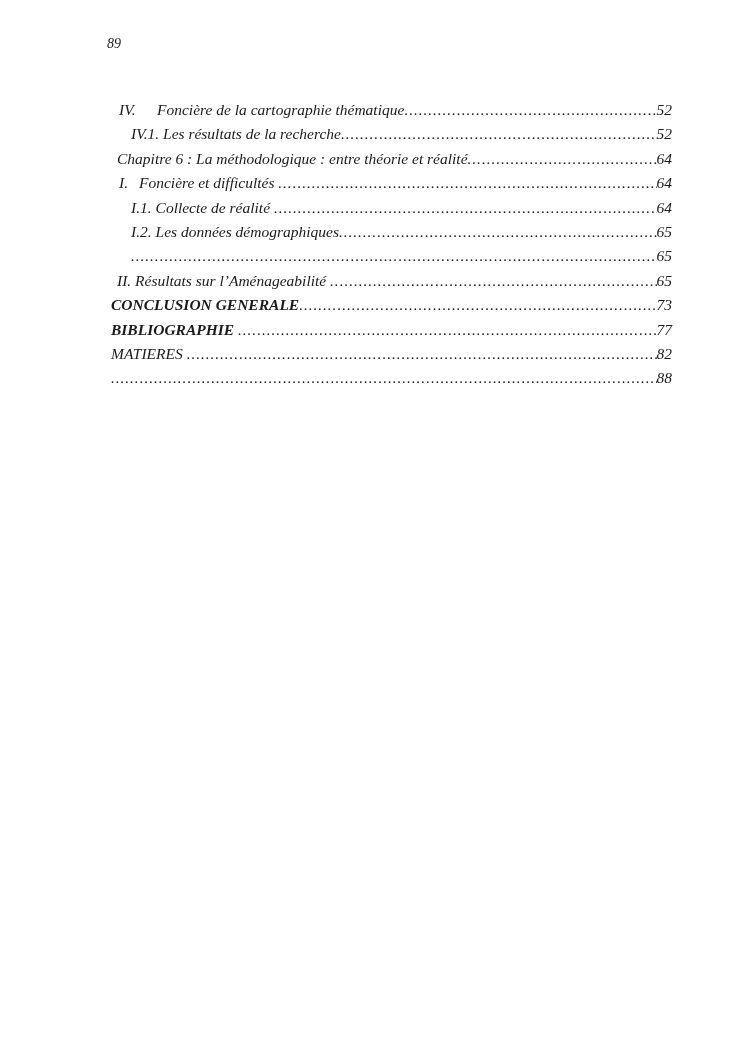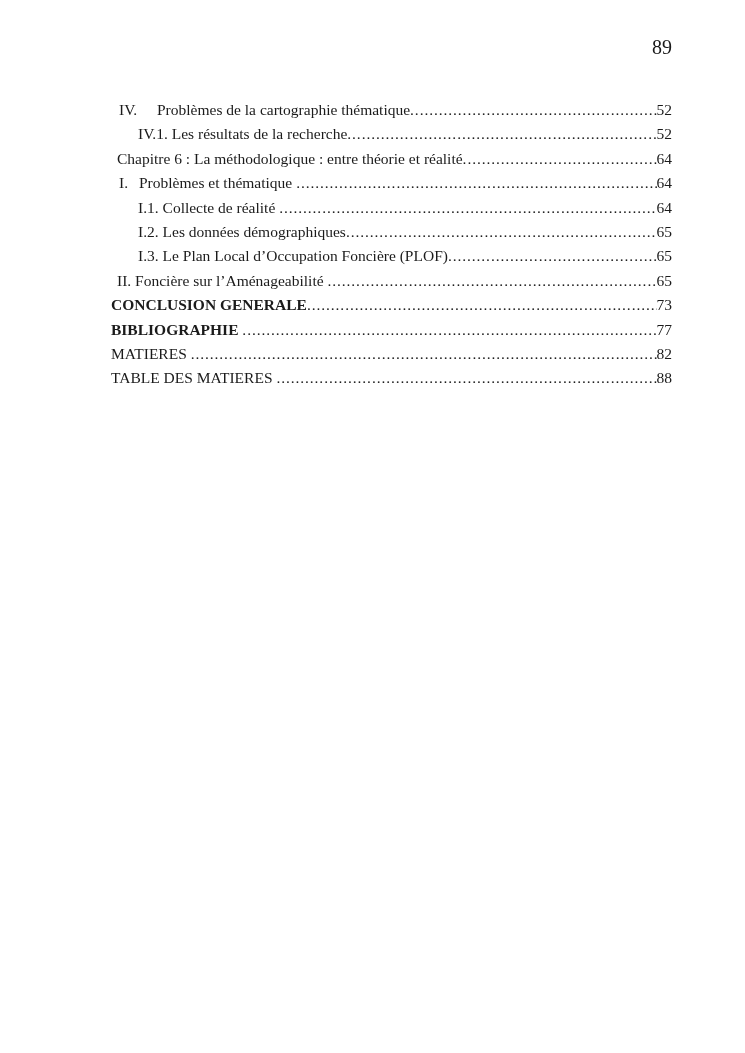--- a/index.html
+++ b/index.html
@@ -13,49 +13,51 @@
     height: 1053px;
     font-family: "Liberation Serif", "DejaVu Serif", serif;
     color: #1b1b1b;
     overflow: hidden;
   }
   .top-pagenum {
     position: absolute;
     top: 37px;
     left: 107px;
     width: 565px;
-    text-align: right;
-    font-size: 20px;
+    text-align: left;
+    font-size: 14px;
     line-height: 1;
+    font-style: italic;
   }
   .toc {
     position: absolute;
     top: 98px;
     left: 107px;
     width: 565px;
   }
   .toc-row {
     display: flex;
     align-items: baseline;
     height: 24.4px;
     line-height: 24.4px;
     font-size: 15.5px;
     cursor: default;
+    font-style: italic;
   }
   .toc-row .prefix,
   .toc-row .title {
     white-space: pre;
   }
   .toc-row .prefix { display: inline-block; }
   .toc-row .prefix.tab-wide   { width: 38px; }
   .toc-row .prefix.tab-narrow { width: 20px; }
   .toc-row.lvl-main { margin-left: 4px; }
   .toc-row.lvl-chap { margin-left: 10px; }
   .toc-row.lvl-list { margin-left: 12px; }
-  .toc-row.lvl-sub  { margin-left: 31px; }
+  .toc-row.lvl-sub  { margin-left: 24px; }
   .toc-row.bold .prefix,
   .toc-row.bold .title { font-weight: bold; }
   .leader {
     flex: 1;
     overflow: hidden;
     min-width: 8px;
   }
   .leader::after {
     content: "................................................................................................................................................................................................................................................................";
     white-space: nowrap;
@@ -67,63 +69,62 @@
   }
 </style>
 </head>
 <body>
 
 <div class="top-pagenum">89</div>
 
 <div class="toc" id="toc">
     <div class="toc-row lvl-list">
     <span class="prefix tab-wide">IV.</span>
-    <span class="title">Problèmes de la cartographie thématique</span>
+    <span class="title">Foncière de la cartographie thématique</span>
     <span class="leader"></span>
     <span class="pagenum">52</span>
   </div>
     <div class="toc-row lvl-sub">
 
     <span class="title">IV.1. Les résultats de la recherche</span>
     <span class="leader"></span>
     <span class="pagenum">52</span>
   </div>
     <div class="toc-row lvl-chap">
 
     <span class="title">Chapitre 6 : La méthodologique : entre théorie et réalité</span>
     <span class="leader"></span>
     <span class="pagenum">64</span>
   </div>
     <div class="toc-row lvl-list">
     <span class="prefix tab-narrow">I.</span>
-    <span class="title">Problèmes et thématique </span>
+    <span class="title">Foncière et difficultés </span>
     <span class="leader"></span>
     <span class="pagenum">64</span>
   </div>
     <div class="toc-row lvl-sub">
 
     <span class="title">I.1. Collecte de réalité </span>
     <span class="leader"></span>
     <span class="pagenum">64</span>
   </div>
     <div class="toc-row lvl-sub">
 
     <span class="title">I.2. Les données démographiques</span>
     <span class="leader"></span>
     <span class="pagenum">65</span>
   </div>
     <div class="toc-row lvl-sub">
 
-    <span class="title">I.3. Le Plan Local d’Occupation Foncière (PLOF)</span>
     <span class="leader"></span>
     <span class="pagenum">65</span>
   </div>
     <div class="toc-row lvl-chap">
 
-    <span class="title">II. Foncière sur l’Aménageabilité </span>
+    <span class="title">II. Résultats sur l’Aménageabilité </span>
     <span class="leader"></span>
     <span class="pagenum">65</span>
   </div>
     <div class="toc-row lvl-main bold">
 
     <span class="title">CONCLUSION GENERALE</span>
     <span class="leader"></span>
     <span class="pagenum">73</span>
   </div>
     <div class="toc-row lvl-main bold">
@@ -133,17 +134,16 @@
     <span class="pagenum">77</span>
   </div>
     <div class="toc-row lvl-main">
 
     <span class="title">MATIERES </span>
     <span class="leader"></span>
     <span class="pagenum">82</span>
   </div>
     <div class="toc-row lvl-main">
 
-    <span class="title">TABLE DES MATIERES </span>
     <span class="leader"></span>
     <span class="pagenum">88</span>
   </div>
   </div>
 
 </body></html>

